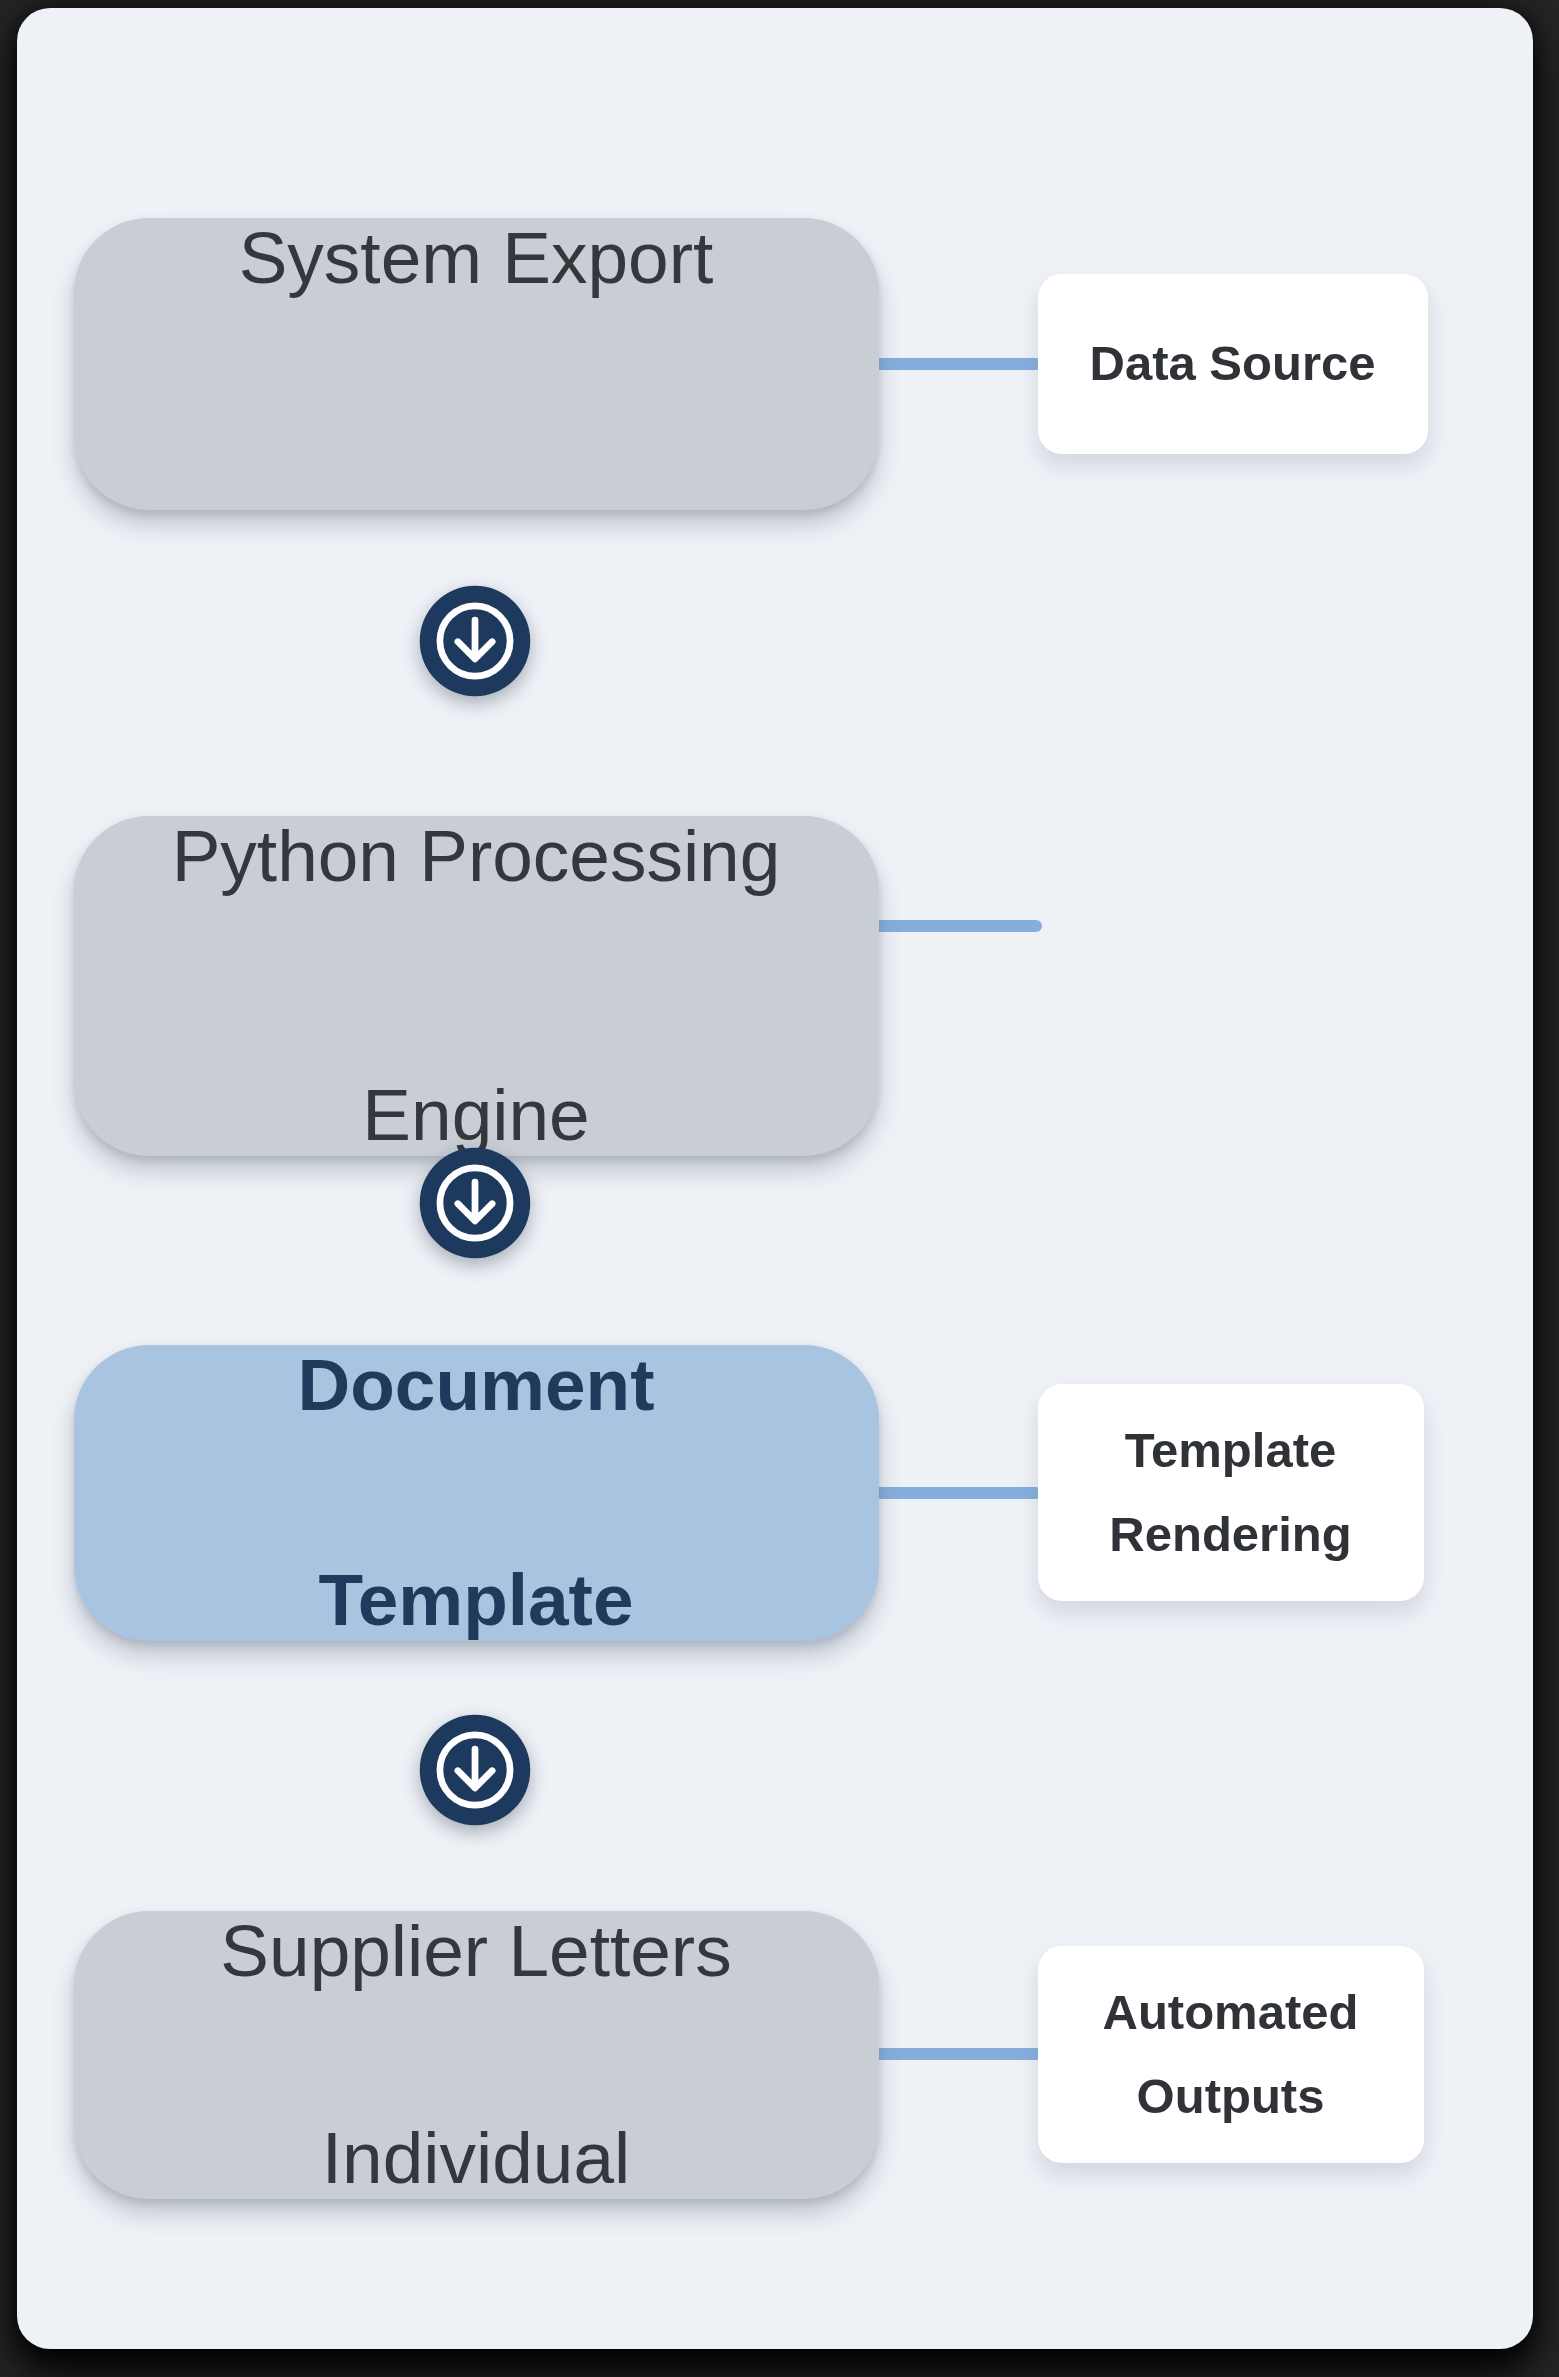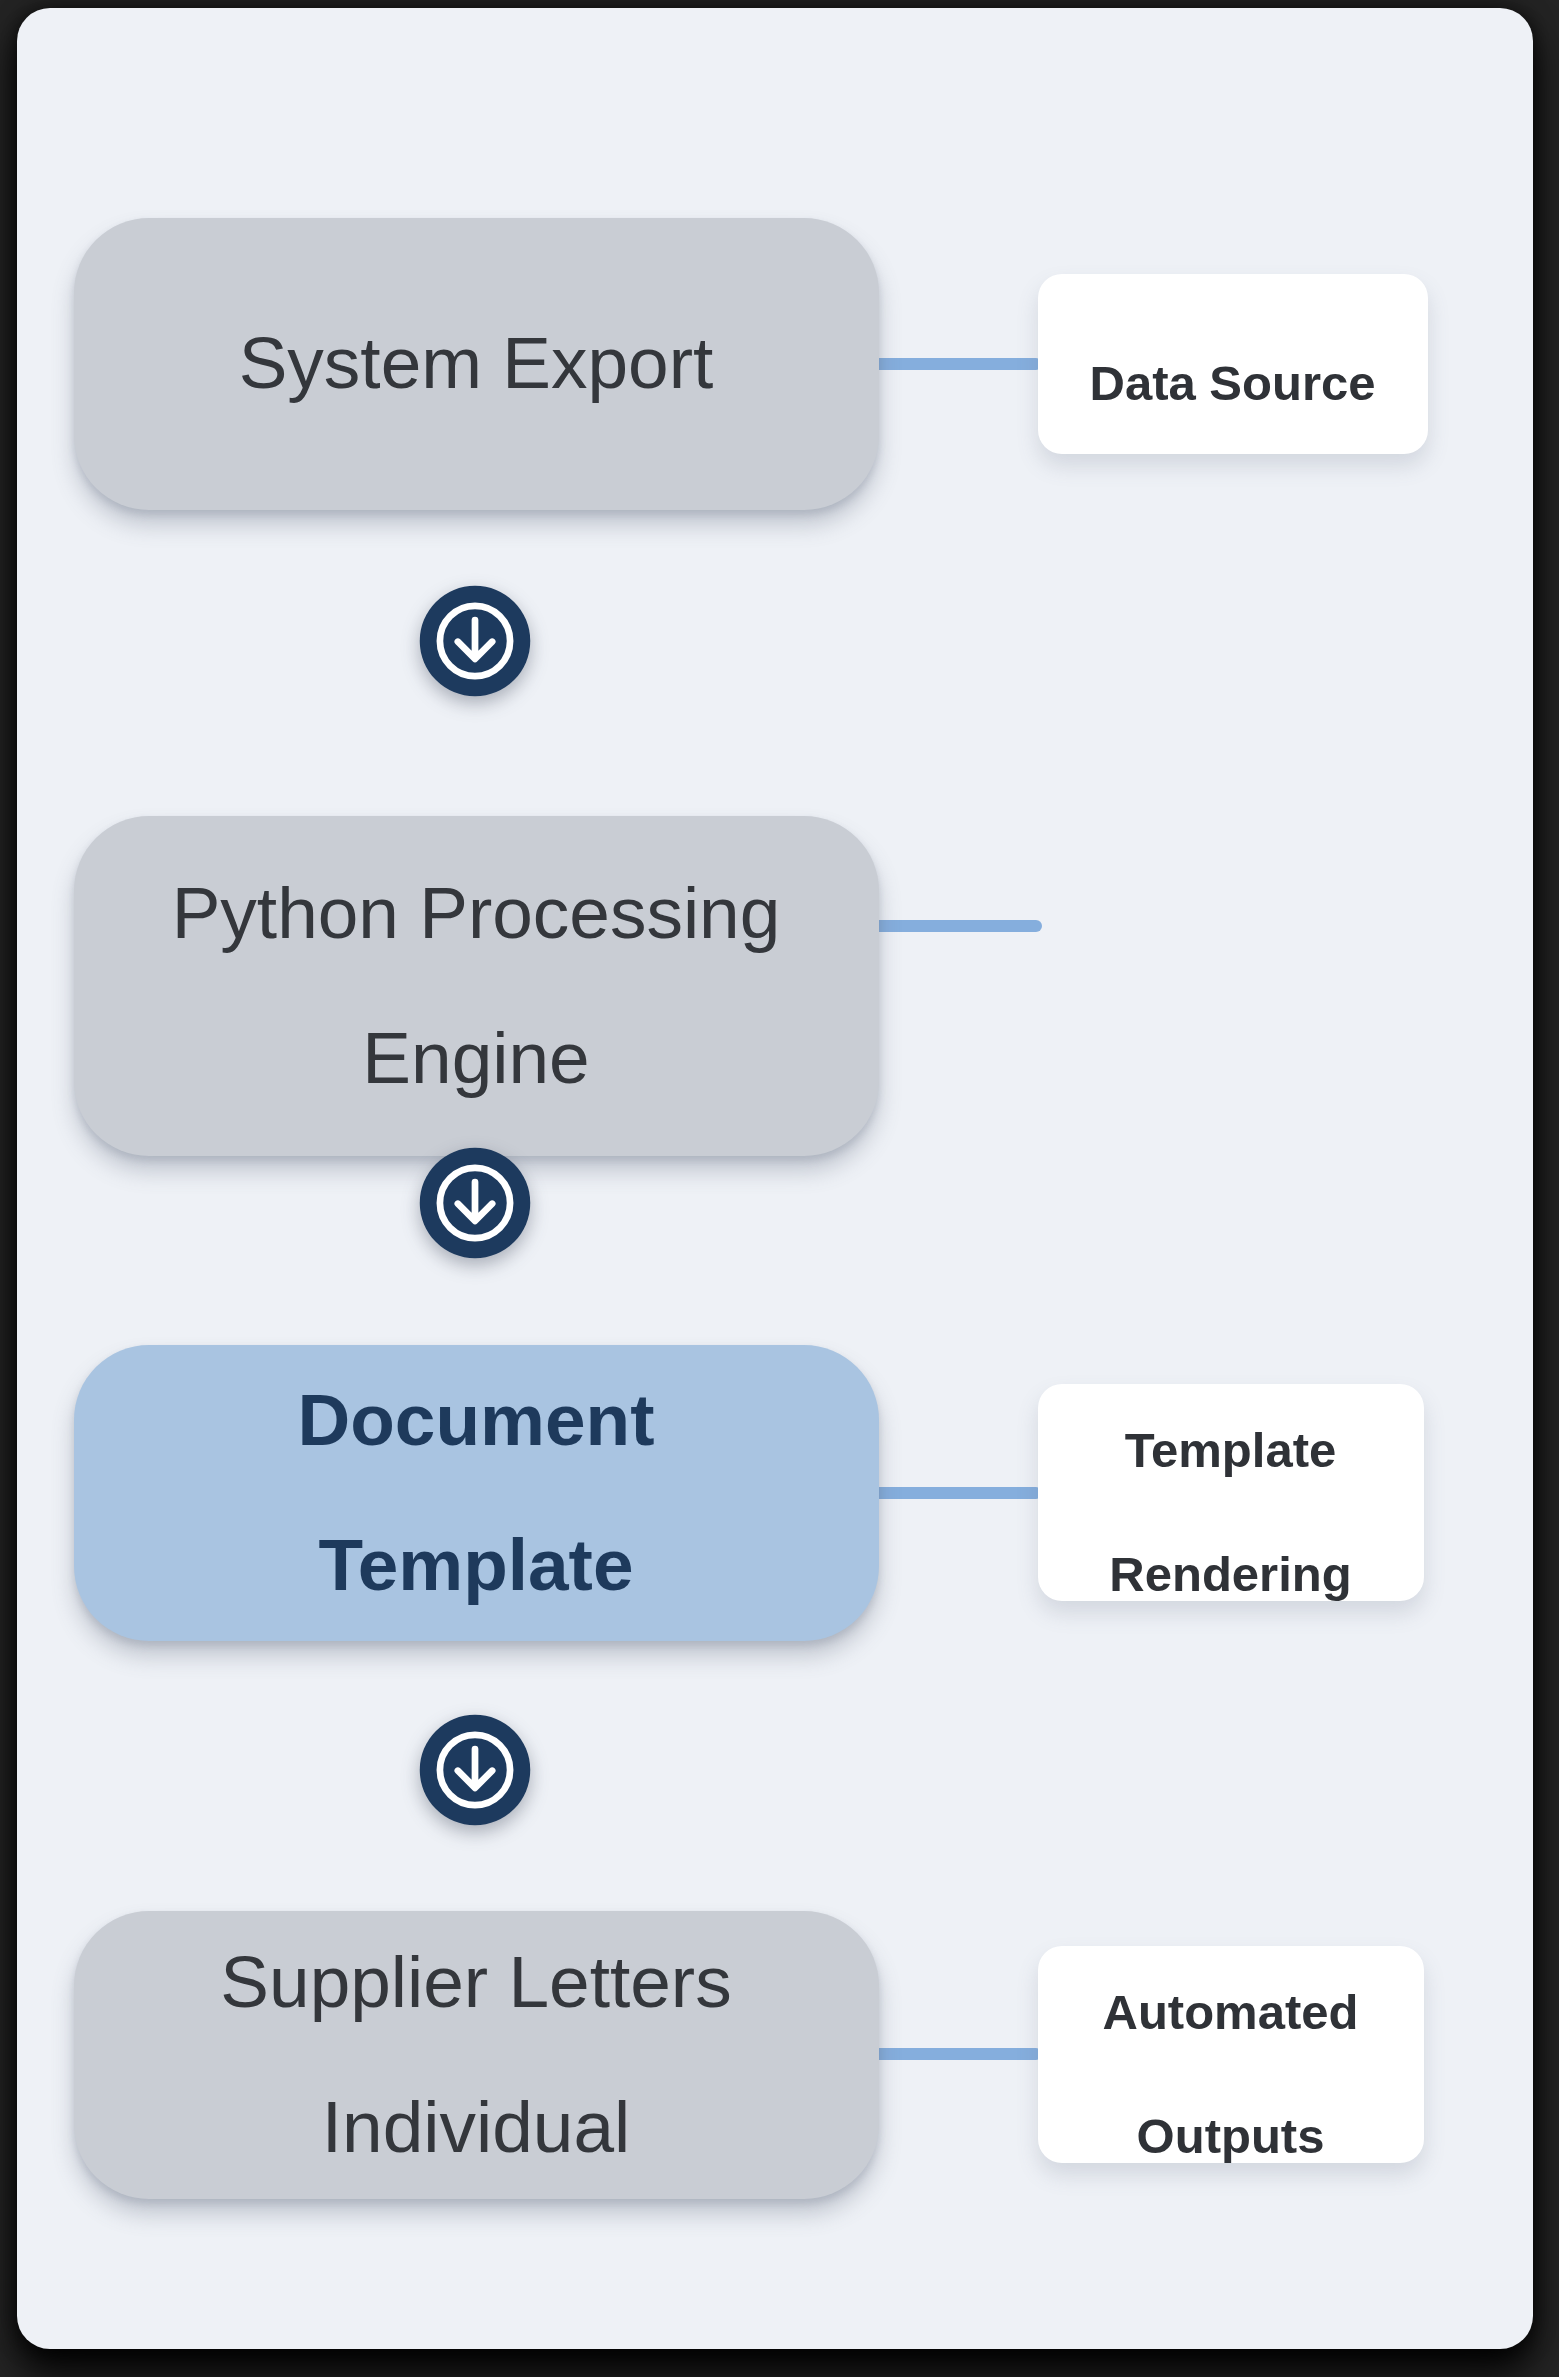--- a/index.html
+++ b/index.html
@@ -21,21 +21,21 @@
     box-shadow: 0 22.5px 37px rgba(0,0,0,0.95), 0 0 21px rgba(0,0,0,0.65);
   }
 
   
   .node {
     position: absolute;
     left: 57px; width: 805px;
     border-radius: 75px;
     background: var(--node-fill, #c9cdd4);
     display: flex; flex-direction: column;
-    justify-content: center; align-items: center;
+    justify-content: space-between; align-items: center;
     row-gap: 64px;
     box-shadow: 0 15px 22.5px rgba(90,100,120,0.30), 0 4.5px 7.5px rgba(90,100,120,0.18);
   }
   .nl {
     display: block;
     font-size: 73px; font-weight: 400;
     line-height: 1.1;
     color: var(--node-text, #34373c);
     white-space: nowrap;
   }
@@ -67,21 +67,20 @@
     justify-content: center; align-items: center;
     row-gap: 27px;
     box-shadow: 0 12px 21px rgba(90,100,120,0.18);
   }
   .ll {
     display: block;
     font-size: 49px; font-weight: 700;
     line-height: 1.15;
     color: var(--label-text, #2f3237);
     white-space: nowrap;
-    margin-top: 40px;
   }
   .l1 { top: 266px;  width: 390px; height: 180px; }
   .l2 { top: 809px; width: 491px; height: 217px; }
   .l3 { top: 1376px; width: 386px; height: 217px; }
   .l4 { top: 1938px; width: 386px; height: 217px; }
 
   
   .arrow {
     position: absolute;
     left: 402px; width: 112px; height: 112px;

